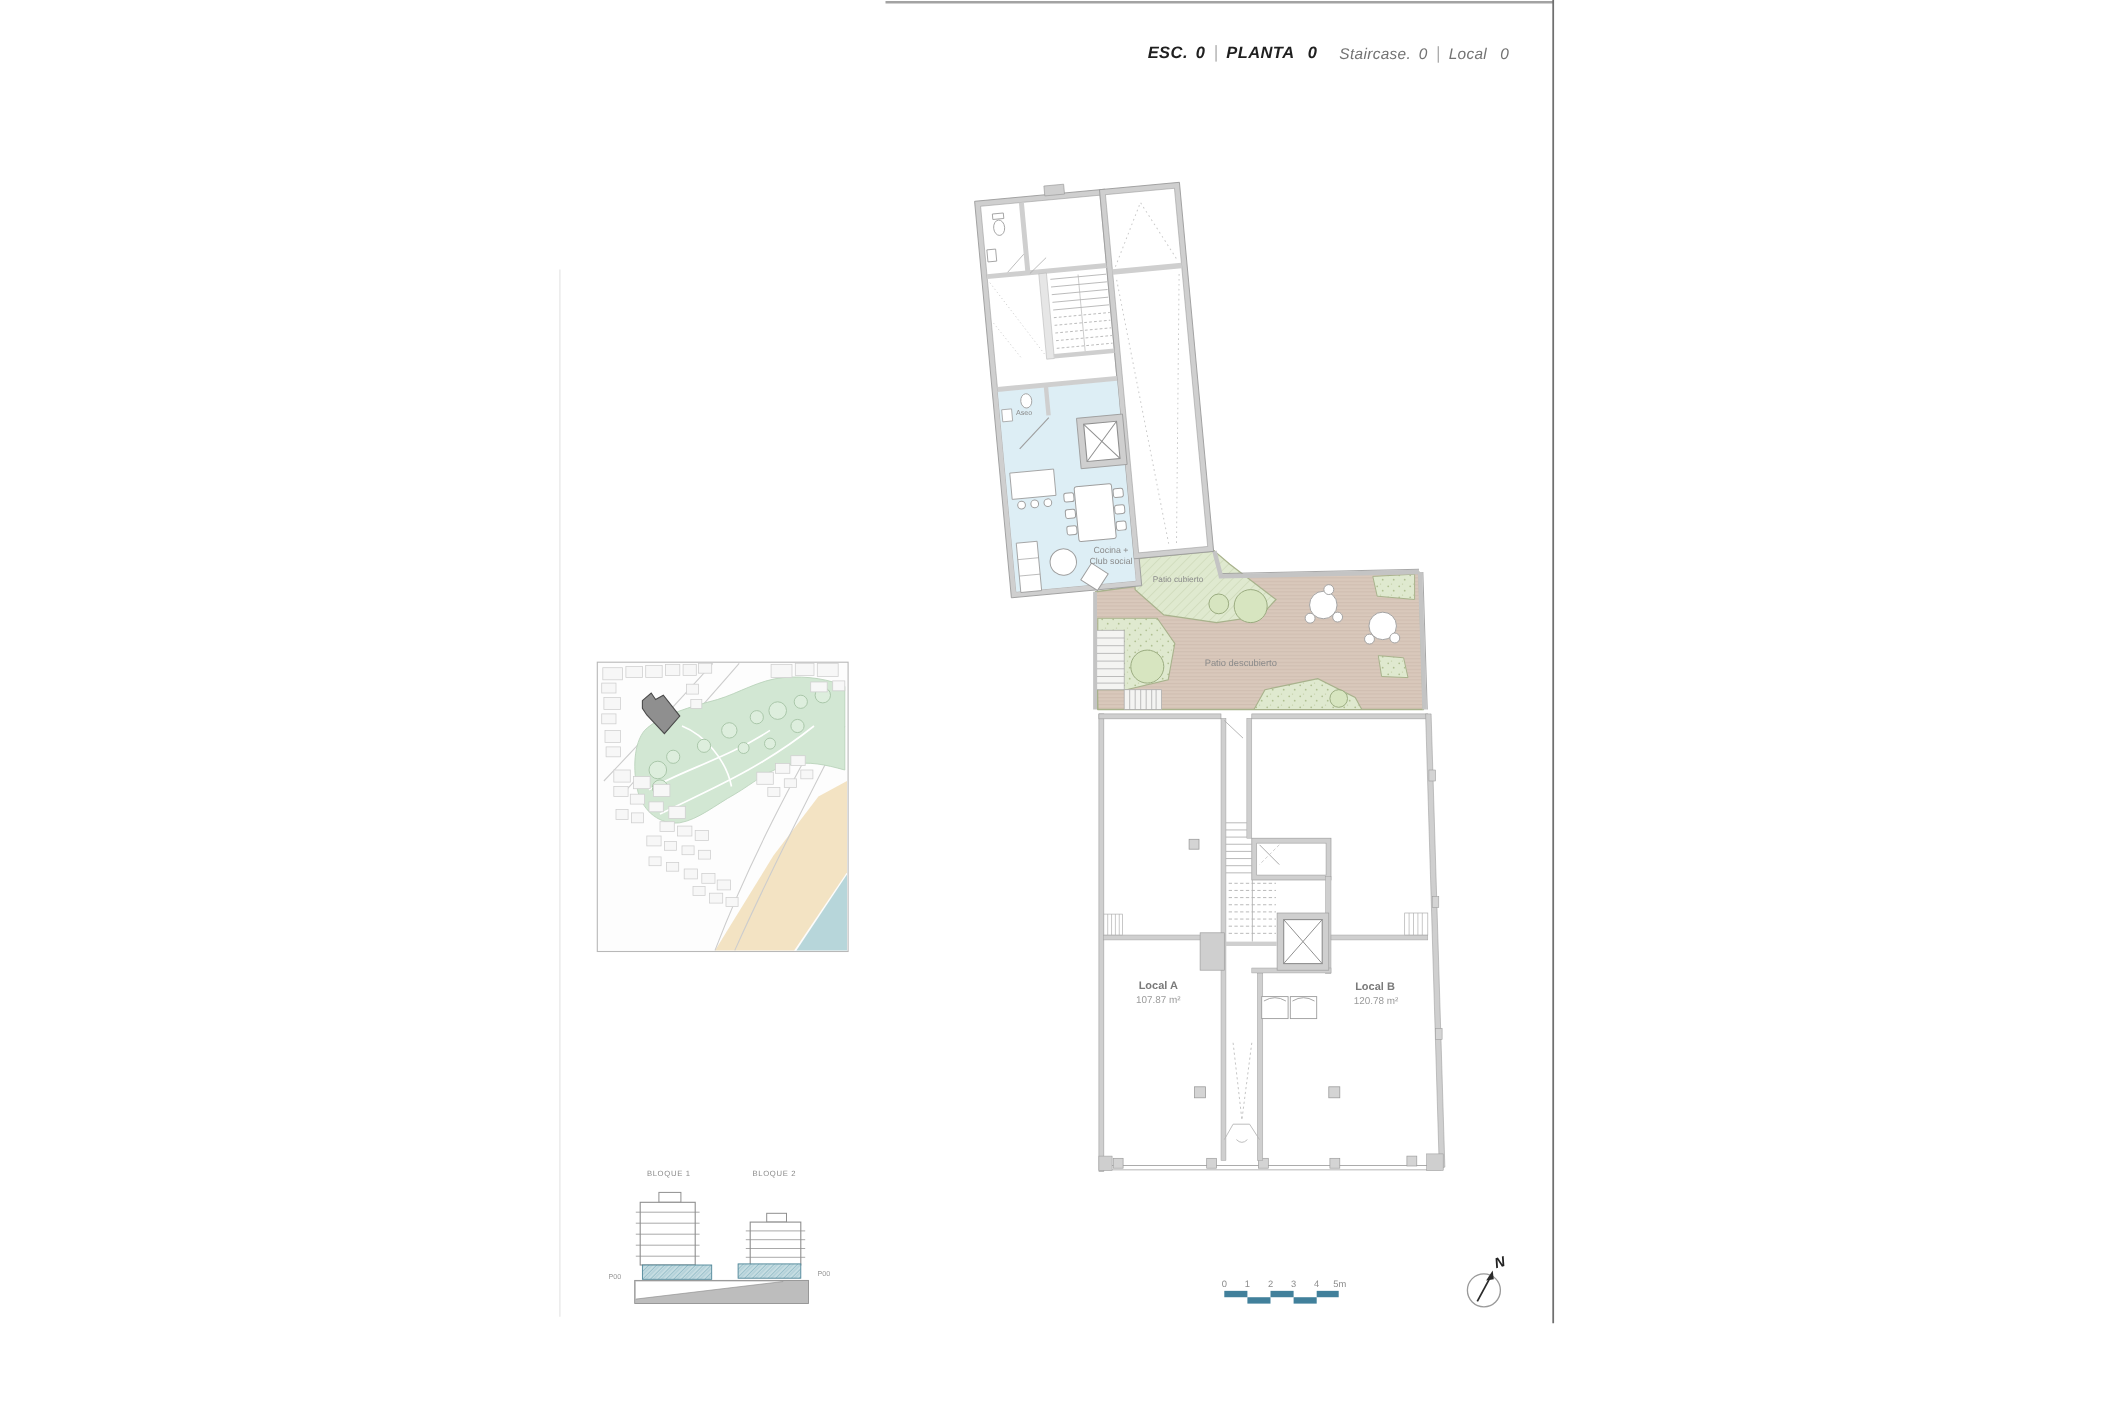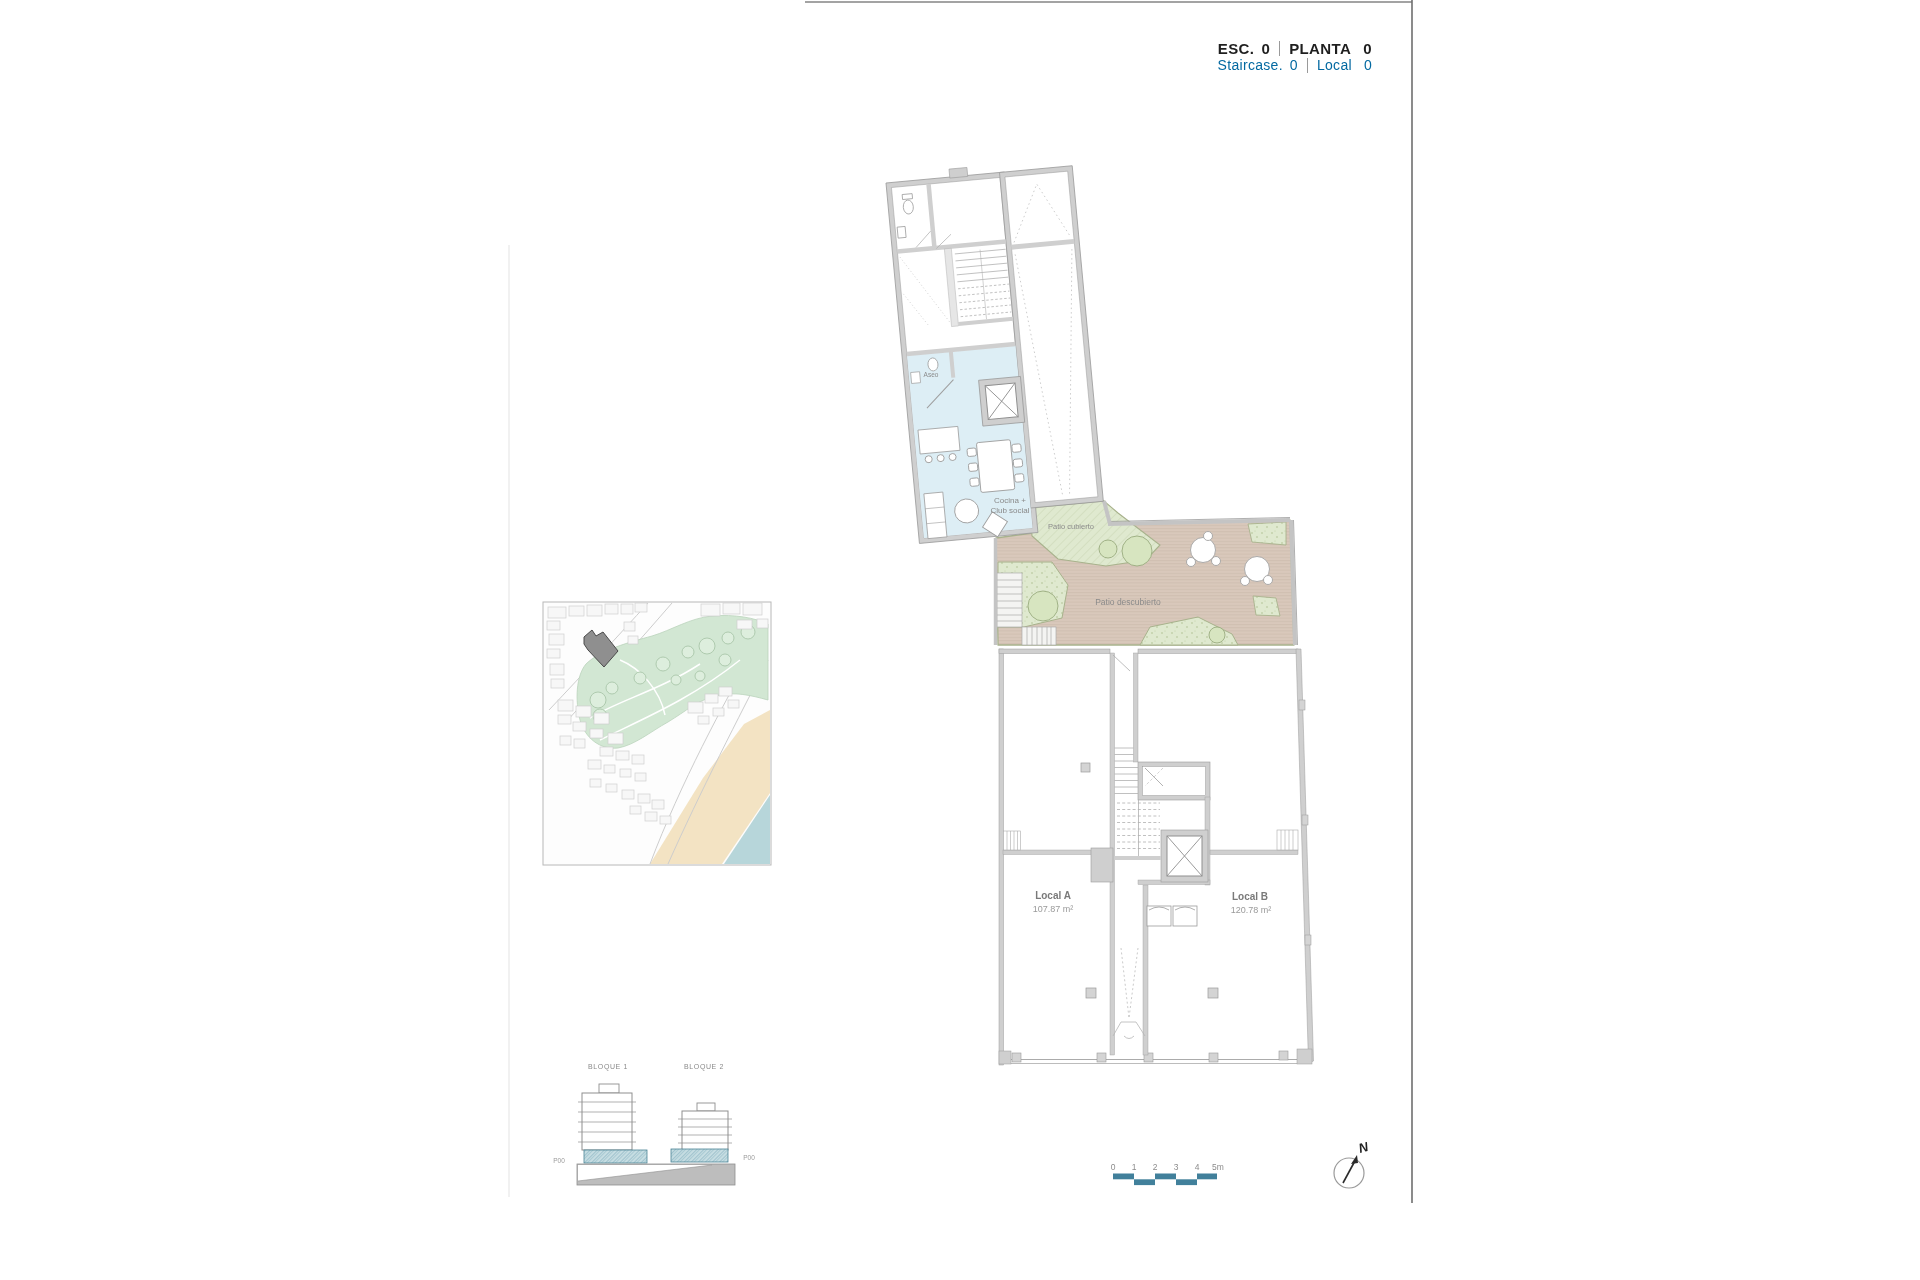--- a/index.html
+++ b/index.html
@@ -1,21 +1,21 @@
 <!DOCTYPE html>
 <html><head>
 <meta charset="utf-8">
 <style>
   html,body{margin:0;padding:0;background:#ffffff;}
   body{width:1920px;height:1280px;position:relative;font-family:"Liberation Sans",sans-serif;overflow:hidden;}
   svg{position:absolute;left:0;top:0;}
-  .hdr{position:absolute;top:40px;right:548px;display:flex;flex-direction:column;align-items:flex-end;gap:0;}
+  .hdr{position:absolute;top:40px;right:548px;display:flex;flex-direction:row;align-items:flex-end;gap:20px;font-style:italic;}
   .hdr-row{display:flex;align-items:center;}
   .hdr-row1{font-size:15px;font-weight:bold;color:#1f1f1f;letter-spacing:.4px;}
-  .hdr-row2{font-size:14px;color:#0369a1;letter-spacing:.3px;}
+  .hdr-row2{font-size:14px;color:#737373;letter-spacing:.3px;}
   .hdr-div{width:1px;height:15px;background:#9a9a9a;margin:0 9px;}
   .hdr-gap-s{margin-left:7px;}
   .hdr-gap-m{margin-left:12px;}
   text{font-family:"Liberation Sans",sans-serif;}
 </style>
 </head>
 <body>
 
 <svg width="1920" height="1280" viewBox="0 0 1920 1280">
   <defs>

